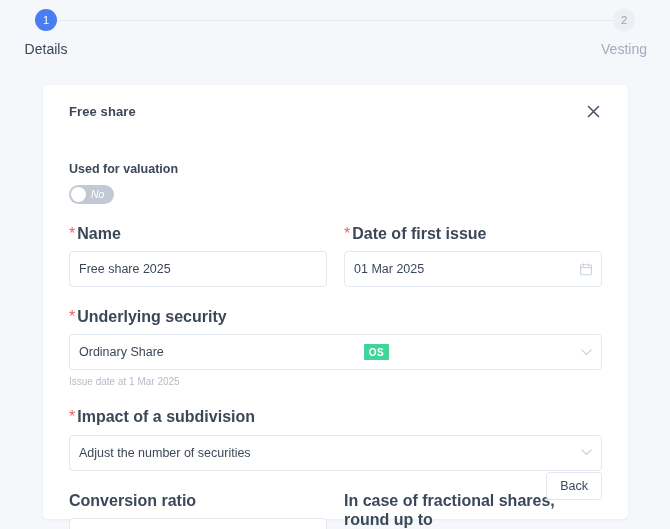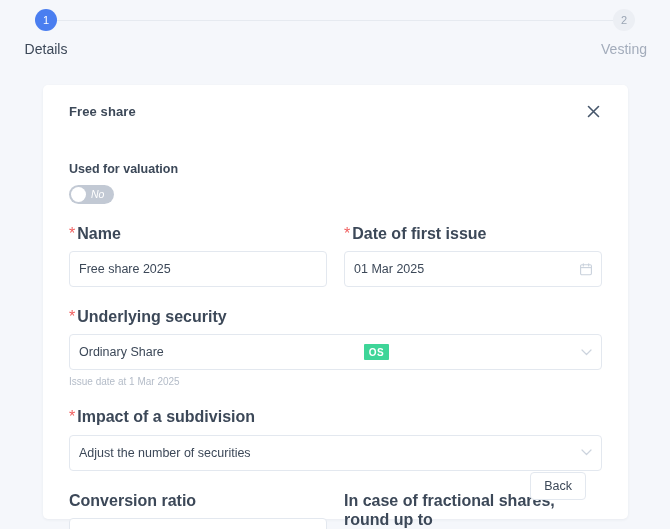--- a/index.html
+++ b/index.html
@@ -192,21 +192,21 @@
     border-radius: 1px;
     height: 16px;
     padding: 0 5px;
     margin-left: 8px;
     letter-spacing: 0.3px;
   }
 
   
   .footer {
     position: absolute;
-    right: 42px;
+    right: 26px;
     bottom: 19px;
     display: flex;
     gap: 9px;
   }
   .btn {
     height: 28px;
     min-width: 48px;
     border-radius: 4px;
     font-size: 12.5px;
     display: flex;

